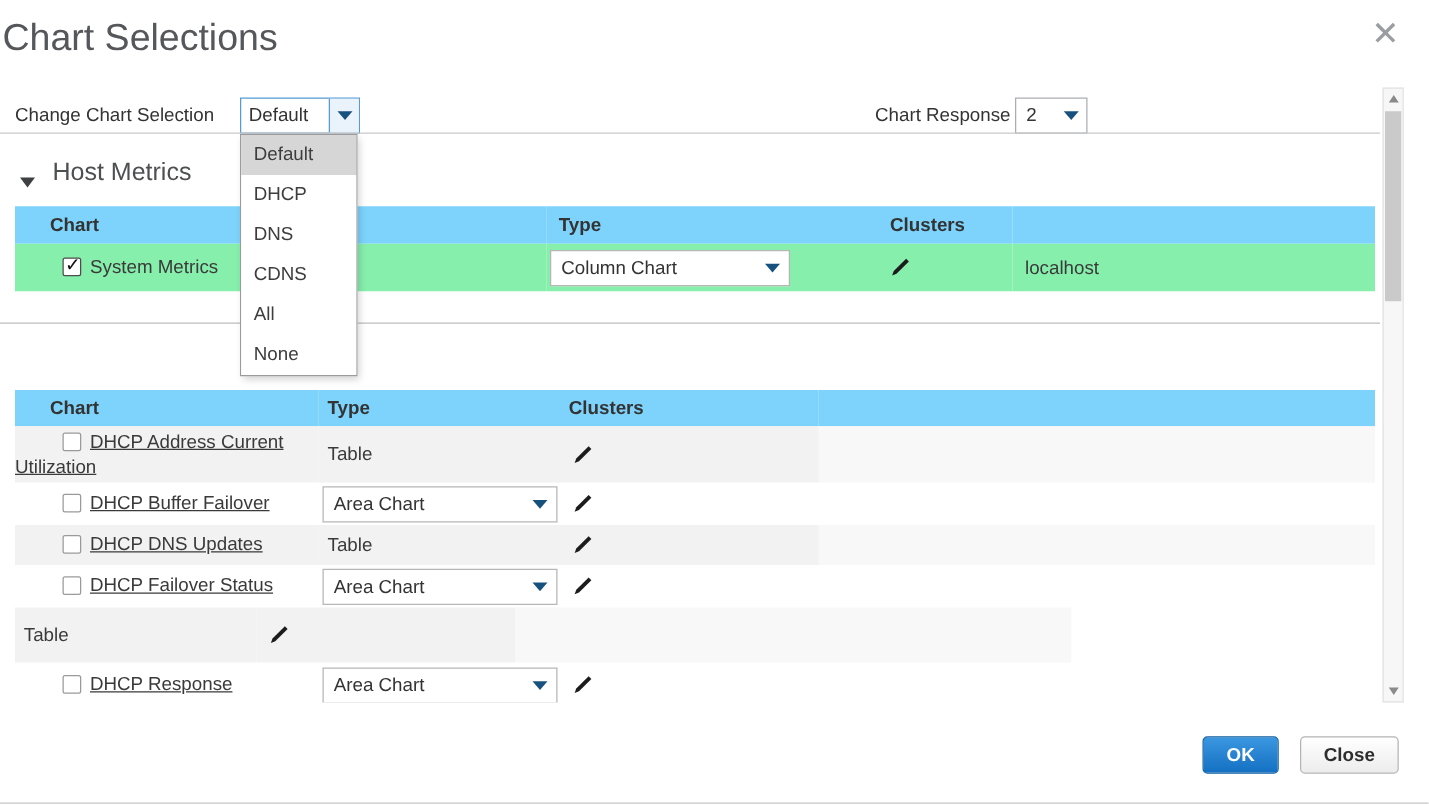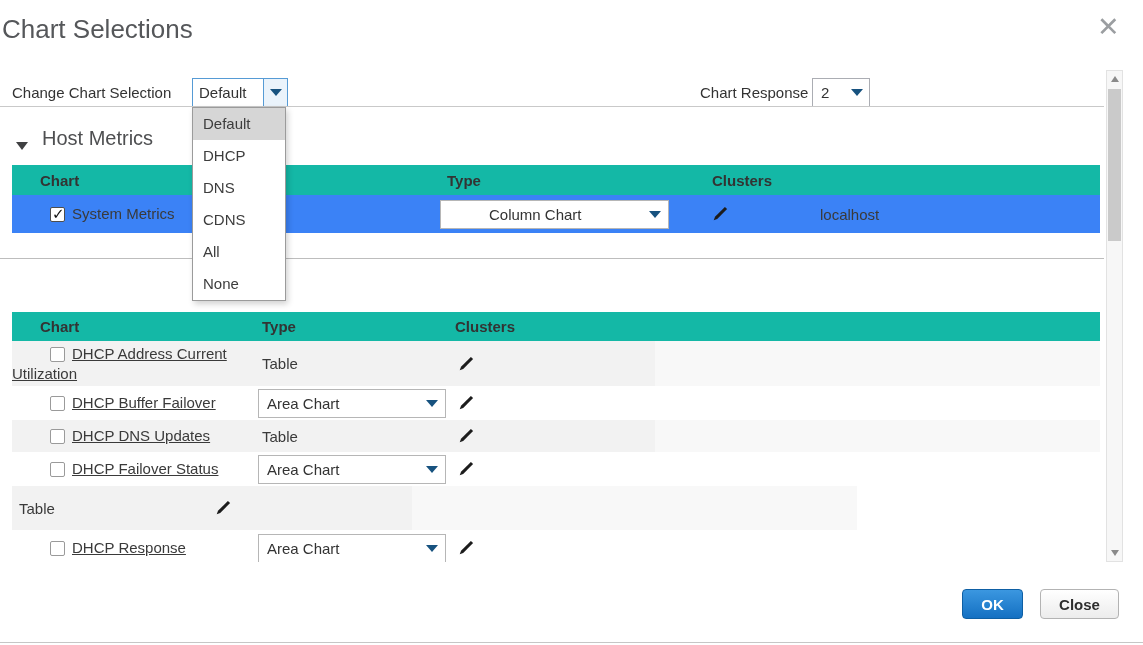--- a/index.html
+++ b/index.html
@@ -1,19 +1,19 @@
 <!DOCTYPE html>
 <html><head>
 <meta charset="utf-8">
 <style>
   * { margin:0; padding:0; box-sizing:border-box; }
   body { background:#fff; font-family:"Liberation Sans","DejaVu Sans",sans-serif; }
   #dialog { position:relative; width:1143px; height:645px; background:#fff; overflow:hidden; }
 
-  .dlg-title { position:absolute; left:2px; top:14px; font-size:26px; color:#55575a; }
+  .dlg-title { position:absolute; left:2px; top:14px; font-size:30px; color:#55575a; }
   .dlg-close { position:absolute; left:1097px; top:12px; font-size:27px; color:#9b9ea1; cursor:pointer; line-height:30px; }
 
   .scroll-region { position:absolute; left:0; top:70px; width:1104px; height:492px; overflow:hidden; background:#fff; }
 
   .tb-label { position:absolute; top:14px; font-size:15px; color:#333; }
   .combo { position:absolute; top:8px; height:29px; width:96px; background:#fff; border:1px solid #abadb3; display:flex; }
   .combo.focus { border-color:#569bd5; }
   .combo-text { flex:1; padding-left:6px; line-height:27px; font-size:15px; color:#333; overflow:hidden; white-space:nowrap; }
   .combo-btn { width:24px; display:flex; align-items:center; justify-content:center; }
   .combo.focus .combo-btn { border-left:1px solid #569bd5; background:#eaf3fb; }
@@ -26,41 +26,41 @@
   .hr  { position:absolute; left:0; width:1104px; height:1px; background:#c9c9c9; }
   .hr2 { position:absolute; left:0; width:1104px; height:1px; background:#bdbdbd; }
 
   .sec-title { position:absolute; left:16px; height:26px; display:flex; align-items:flex-end; }
   .sec-tri { width:0; height:0; border-left:6px solid transparent; border-right:6px solid transparent; border-top:8px solid #3f4042; margin-right:14px; cursor:pointer; }
   .sec-text { font-size:20px; color:#4e4f51; }
 
   .table { position:absolute; left:12px; width:1088px; }
   .tr { display:flex; }
   .td { display:flex; align-items:center; font-size:15px; color:#3a3a3a; }
-  .th .td { background:#14b8a6; font-weight:bold; color:#333; }
-  .host-row .td { background:#3b82f6; }
+  .th .td { background:#7dd3fc; font-weight:bold; color:#333; }
+  .host-row .td { background:#86efac; }
   .odd .td { background:#f2f2f2; }
   .odd .d4 { background:#f8f8f8; }
 
   
   .c1{width:425px;} .c2{width:263px;} .c3{width:110px;padding-left:12px;} .c4{width:290px;padding-left:10px;}
   .c1h{width:425px;padding-left:28px;} .c2h{width:263px;padding-left:10px;} .c3h{width:110px;padding-left:12px;} .c4h{width:290px;}
   
   .d1{width:243px;text-decoration:underline;} .d2{width:193px;} .d3{width:207px;padding-left:10px;} .d4{width:445px;}
   .d1h{width:243px;padding-left:28px;} .d2h{width:193px;padding-left:7px;} .d3h{width:207px;padding-left:7px;} .d4h{width:445px;}
 
   .lbl { width:100%; text-indent:38px; line-height:20px; padding-right:25px; }
   .txt-type { padding-left:7px; }
 
   .cb { display:inline-block; width:15px; height:15px; border:1px solid #9a9a9a; background:#fff; border-radius:2px; margin-right:7px; vertical-align:-3px; text-indent:0; position:relative; cursor:pointer; }
   .cb.checked { border-color:#4d4d4d; }
   .cb.checked::before { content:"✓"; position:absolute; left:1px; top:-4px; font-size:15px; font-weight:bold; color:#111; }
 
   .select { height:29px; background:#fff; border:1px solid #b6b6b6; display:flex; align-items:center; width:188px; margin-left:3px; cursor:pointer; }
-  .select.wide { width:229px;padding-left:40px; }
+  .select.wide { width:192px; }
   .sel-text { flex:1; padding-left:8px; font-size:15px; color:#333; white-space:nowrap; overflow:hidden; }
   .sel-arrow { width:26px; display:flex; justify-content:center; }
 
   .pencil { cursor:pointer; }
 
   .vscroll { position:absolute; left:1106px; top:70px; width:17px; height:492px; background:#f7f7f7; border:1px solid #e2e2e2; }
   .sb-btn { position:absolute; left:0; width:15px; height:16px; display:flex; align-items:center; justify-content:center; cursor:pointer; }
   .sb-btn.up { top:0; } .sb-btn.down { bottom:0; }
   .tri-up { width:0; height:0; border-left:4px solid transparent; border-right:4px solid transparent; border-bottom:6px solid #8a8a8a; }
   .tri-down { width:0; height:0; border-left:4px solid transparent; border-right:4px solid transparent; border-top:6px solid #8a8a8a; }

